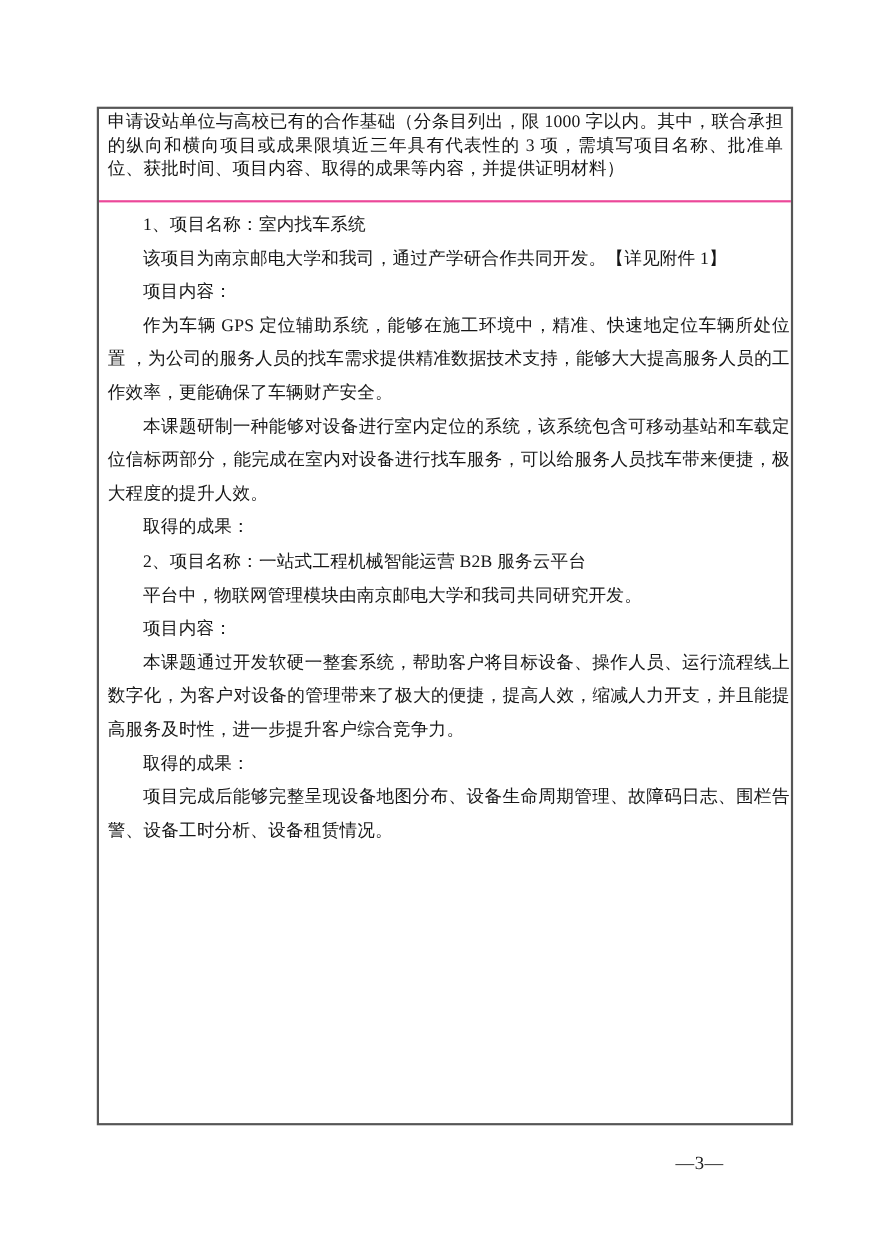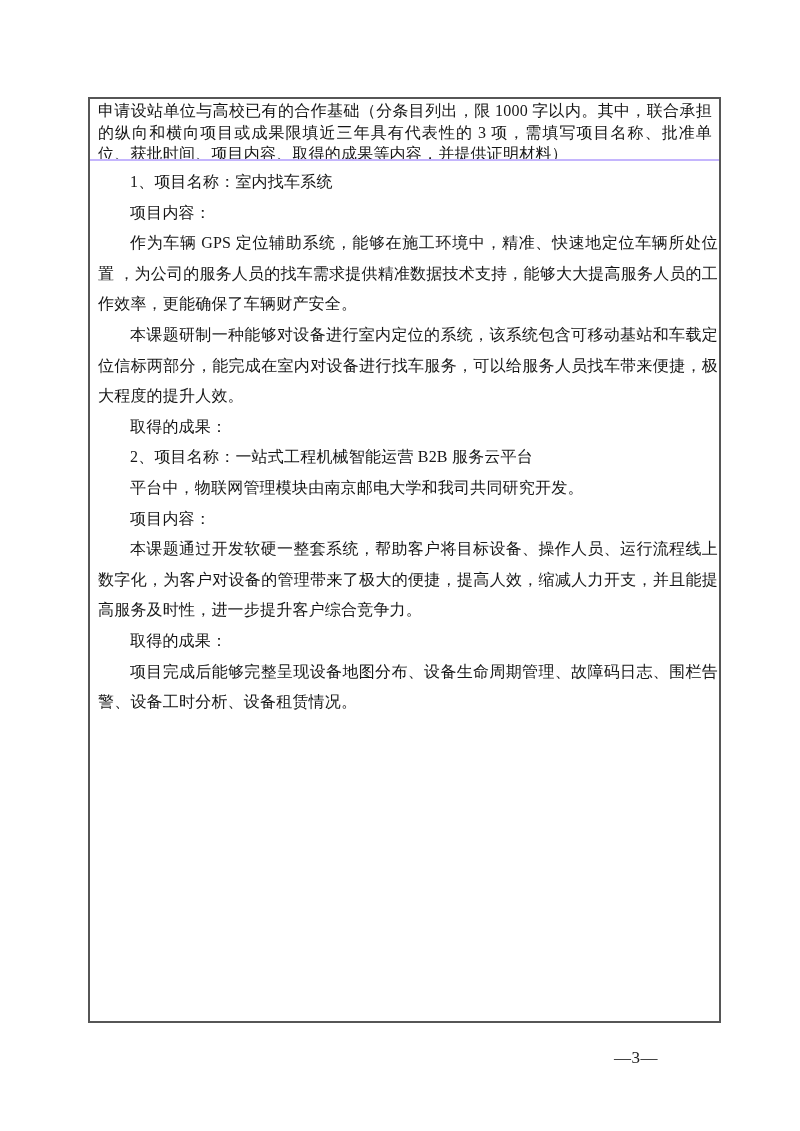--- a/index.html
+++ b/index.html
@@ -21,22 +21,22 @@
     left: 88px;
     top: 97px;
     width: 633px;
     height: 926px;
     box-sizing: border-box;
     border: 2px solid #565656;
     background: #ffffff;
   }
   .header-cell {
     box-sizing: border-box;
-    height: 62px;
-    border-bottom: 2px solid #c4b5fd;
+    height: 85px;
+    border-bottom: 2px solid #ec4899;
     padding: 1px 7px 0 8px;
     overflow: hidden;
   }
   .header-text {
     margin: 0;
     font-size: 16px;
     line-height: 21.5px;
     letter-spacing: 0.2px;
     text-align: justify;
   }
@@ -68,20 +68,21 @@
 </head>
 <body>
 
 <div class="page">
   <div class="form-table">
     <div class="header-cell">
       <p class="header-text">申请设站单位与高校已有的合作基础（分条目列出，限 1000 字以内。其中，联合承担的纵向和横向项目或成果限填近三年具有代表性的 3 项，需填写项目名称、批准单位、获批时间、项目内容、取得的成果等内容，并提供证明材料）</p>
     </div>
     <div class="body-cell">
         <p class="para">1、项目名称：室内找车系统</p>
+        <p class="para">该项目为南京邮电大学和我司，通过产学研合作共同开发。【详见附件 1】</p>
         <p class="para">项目内容：</p>
         <p class="para">作为车辆 GPS 定位辅助系统，能够在施工环境中，精准、快速地定位车辆所处位置 ，为公司的服务人员的找车需求提供精准数据技术支持，能够大大提高服务人员的工作效率，更能确保了车辆财产安全。</p>
         <p class="para">本课题研制一种能够对设备进行室内定位的系统，该系统包含可移动基站和车载定位信标两部分，能完成在室内对设备进行找车服务，可以给服务人员找车带来便捷，极大程度的提升人效。</p>
         <p class="para">取得的成果：</p>
         <p class="para">2、项目名称：一站式工程机械智能运营 B2B 服务云平台</p>
         <p class="para">平台中，物联网管理模块由南京邮电大学和我司共同研究开发。</p>
         <p class="para">项目内容：</p>
         <p class="para">本课题通过开发软硬一整套系统，帮助客户将目标设备、操作人员、运行流程线上数字化，为客户对设备的管理带来了极大的便捷，提高人效，缩减人力开支，并且能提高服务及时性，进一步提升客户综合竞争力。</p>
         <p class="para">取得的成果：</p>
         <p class="para">项目完成后能够完整呈现设备地图分布、设备生命周期管理、故障码日志、围栏告警、设备工时分析、设备租赁情况。</p>

